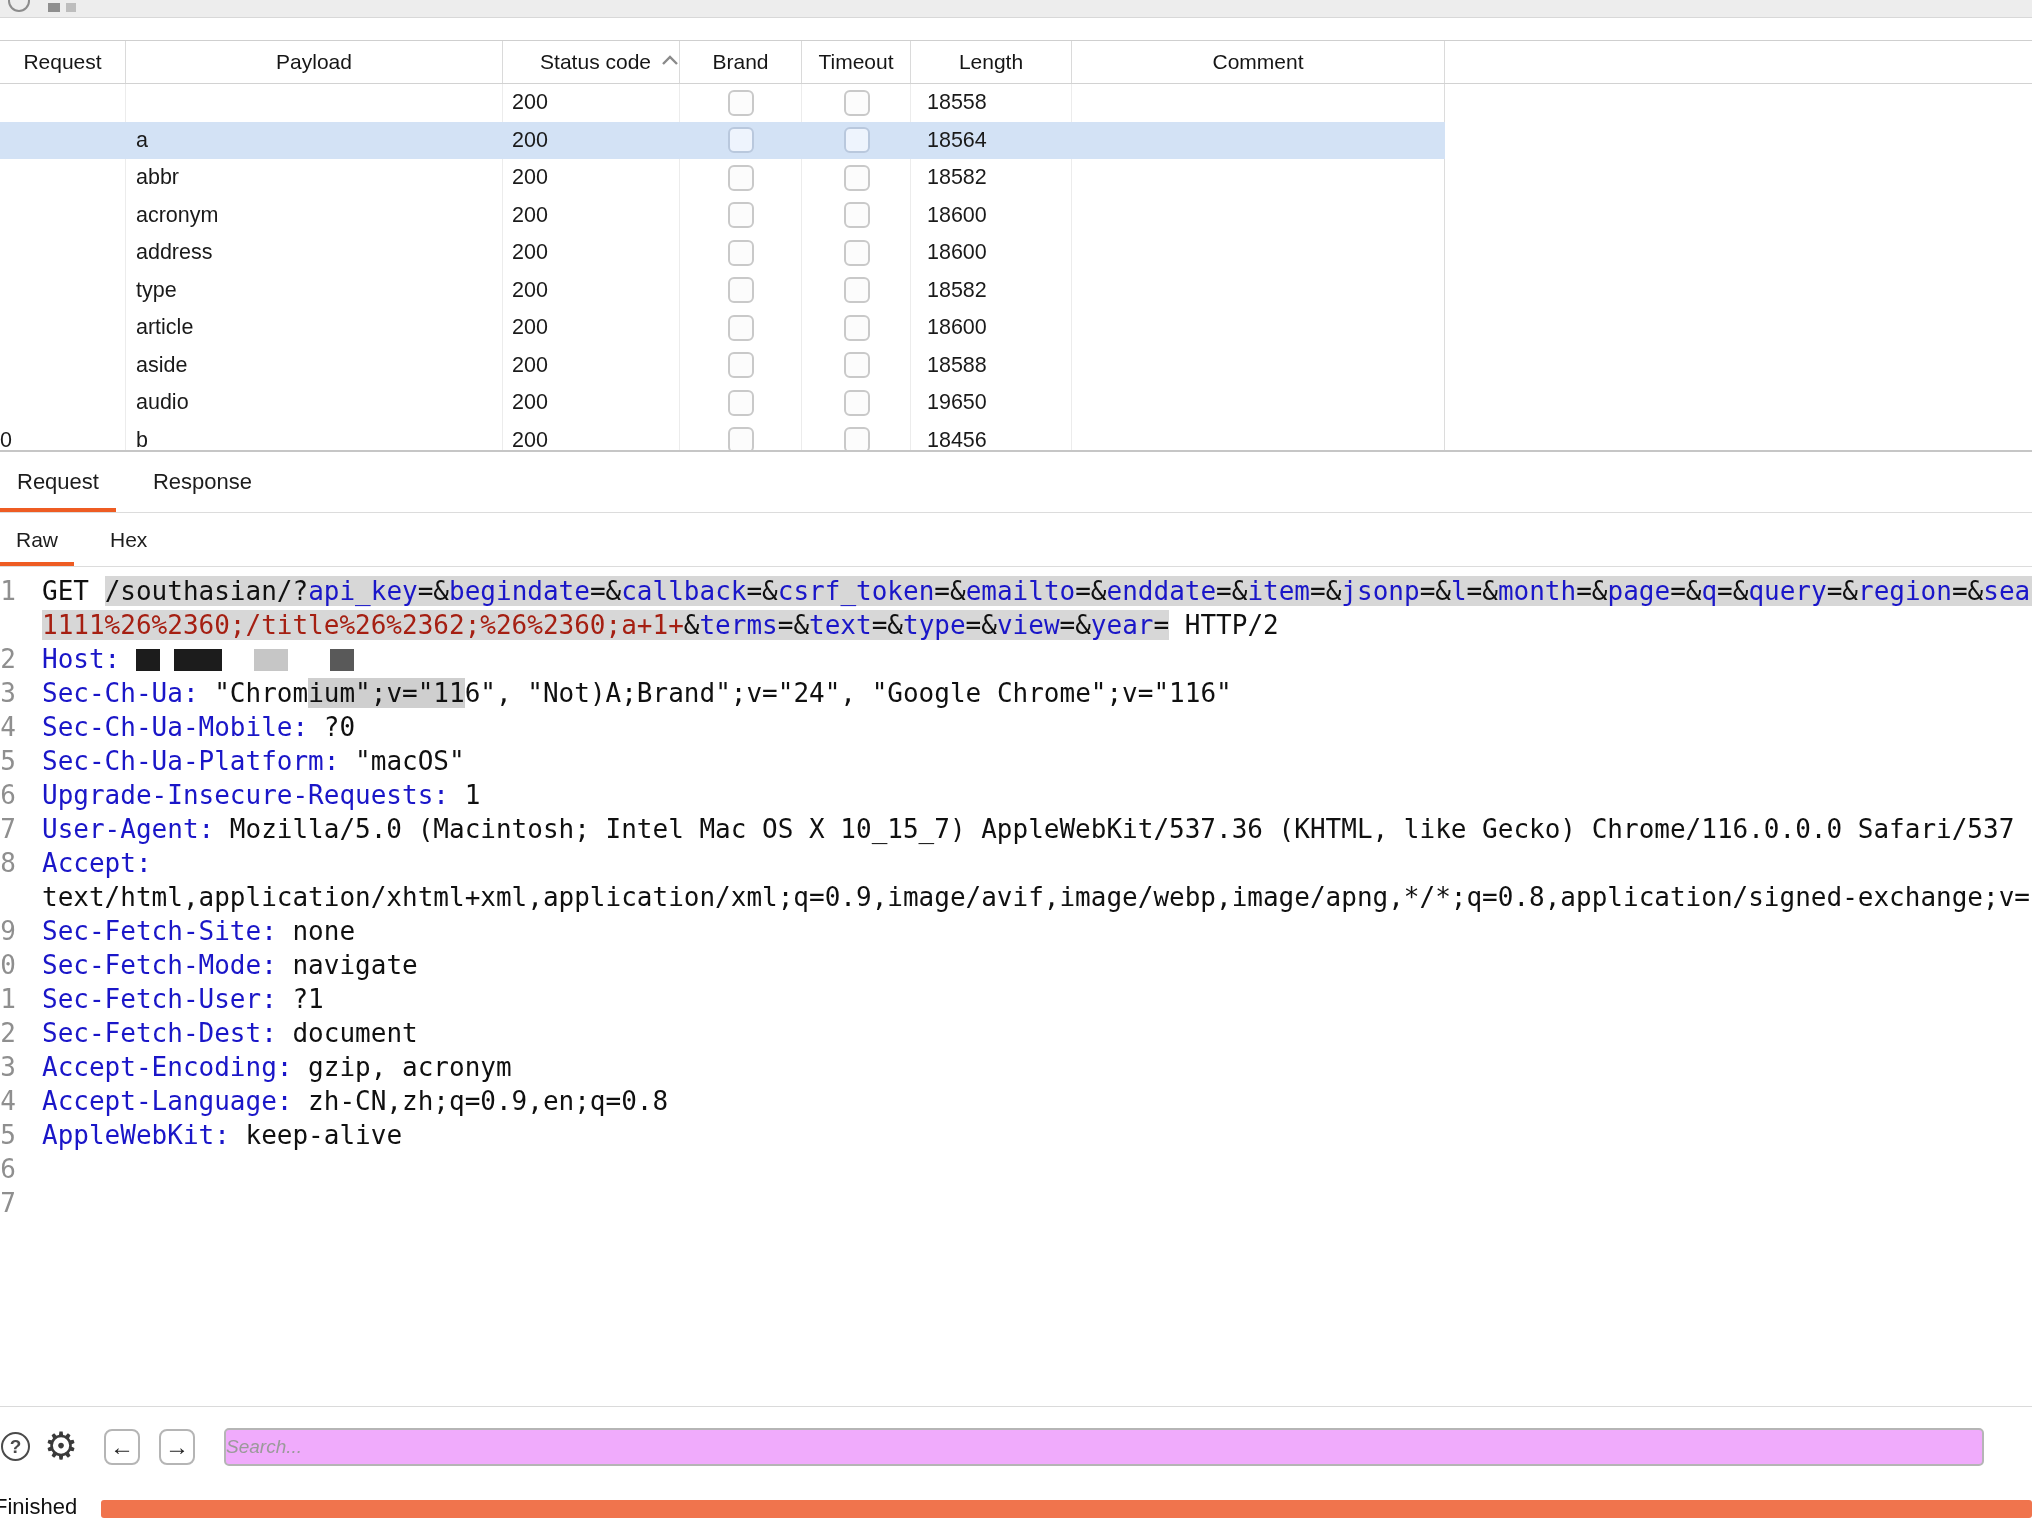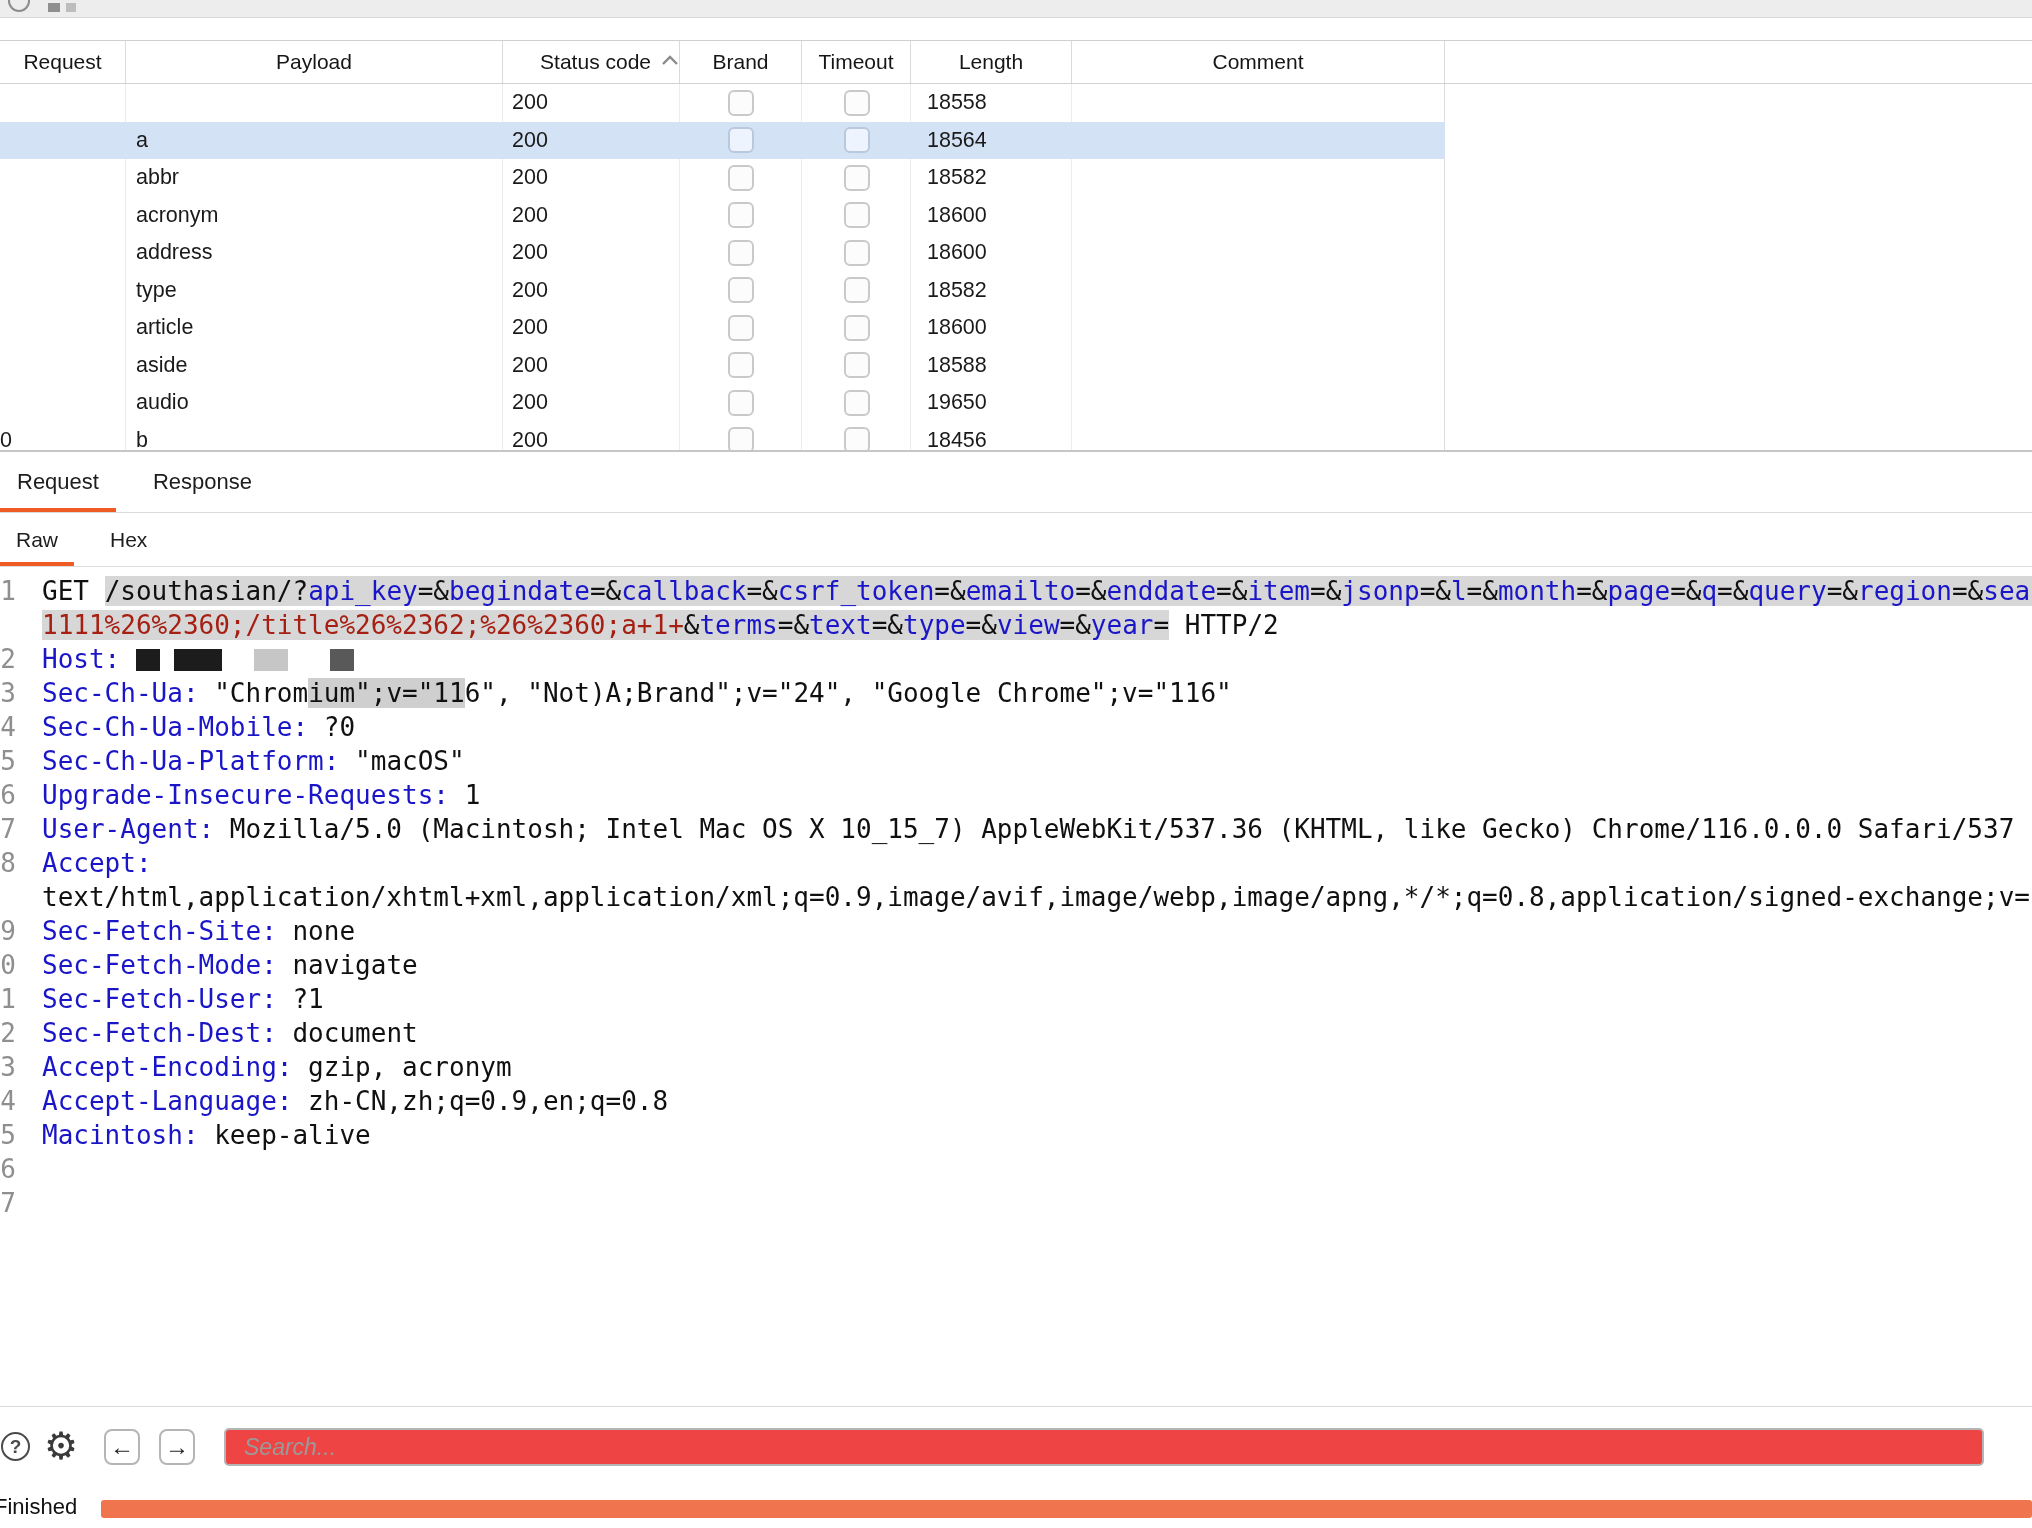--- a/index.html
+++ b/index.html
@@ -59,21 +59,21 @@
   .bottom-sep{position:absolute;left:0;top:1406px;width:2032px;height:1px;background:#dadada}
   .bottom-bar{position:absolute;left:0;top:1407px;width:2032px;height:85px;background:#fff}
   .help-circle{position:absolute;left:1px;top:25px;width:29px;height:29px;border:2px solid #4a4a4a;border-radius:50%;
     display:flex;align-items:center;justify-content:center;font-size:19px;font-weight:bold;color:#4a4a4a}
   .gear{position:absolute;left:42px;top:20px;width:38px;height:38px;display:flex;align-items:center;justify-content:center;font-size:38px;color:#3a3a3a}
   .navbtn{position:absolute;top:22px;width:36px;height:36px;border:2px solid #b5b5b5;border-radius:8px;background:#fff;
     display:flex;align-items:center;justify-content:center;font-size:24px;color:#222}
   .navbtn.back{left:104px}
   .navbtn.fwd{left:159px}
   .search{position:absolute;left:224px;top:21px;width:1760px;height:38px;border:2px solid #b5b5b5;border-radius:5px;
-    padding-left:18px;font-size:23px;color:#222;background:#ef4444;outline:none;font-family:"Liberation Sans",sans-serif}
+    font-size:19px;color:#222;background:#f0abfc;outline:none;font-family:"Liberation Sans",sans-serif}
   .search::placeholder{font-style:italic;color:#9a9a9a}
 
   
   .status-label{position:absolute;left:-6px;top:1494px;font-size:22px;color:#101010;white-space:nowrap}
   .progress-bar{position:absolute;left:101px;top:1500px;width:1931px;height:18px;background:#f0744d;border-radius:3px}
 </style>
 </head>
 <body>
 
 <div class="top-strip">
@@ -275,21 +275,21 @@
     <div class="eline"><span class="ln">6</span><span class="k">Upgrade-Insecure-Requests:</span><span class="t"> 1</span></div>
     <div class="eline"><span class="ln">7</span><span class="k">User-Agent:</span><span class="t"> Mozilla/5.0 (Macintosh; Intel Mac OS X 10_15_7) AppleWebKit/537.36 (KHTML, like Gecko) Chrome/116.0.0.0 Safari/537</span></div>
     <div class="eline"><span class="ln">8</span><span class="k">Accept:</span></div>
     <div class="eline"><span class="ln"></span><span class="t">text/html,application/xhtml+xml,application/xml;q=0.9,image/avif,image/webp,image/apng,*/*;q=0.8,application/signed-exchange;v=b</span></div>
     <div class="eline"><span class="ln">9</span><span class="k">Sec-Fetch-Site:</span><span class="t"> none</span></div>
     <div class="eline"><span class="ln">10</span><span class="k">Sec-Fetch-Mode:</span><span class="t"> navigate</span></div>
     <div class="eline"><span class="ln">11</span><span class="k">Sec-Fetch-User:</span><span class="t"> ?1</span></div>
     <div class="eline"><span class="ln">12</span><span class="k">Sec-Fetch-Dest:</span><span class="t"> document</span></div>
     <div class="eline"><span class="ln">13</span><span class="k">Accept-Encoding:</span><span class="t"> gzip, acronym</span></div>
     <div class="eline"><span class="ln">14</span><span class="k">Accept-Language:</span><span class="t"> zh-CN,zh;q=0.9,en;q=0.8</span></div>
-    <div class="eline"><span class="ln">15</span><span class="k">Macintosh:</span><span class="t"> keep-alive</span></div>
+    <div class="eline"><span class="ln">15</span><span class="k">AppleWebKit:</span><span class="t"> keep-alive</span></div>
     <div class="eline"><span class="ln">16</span></div>
     <div class="eline"><span class="ln">17</span></div>
   </div>
 
 <div class="bottom-sep"></div>
 <div class="bottom-bar">
   <div class="help-circle">?</div>
   <div class="gear">⚙</div>
   <div class="navbtn back">
       <span>←</span>

